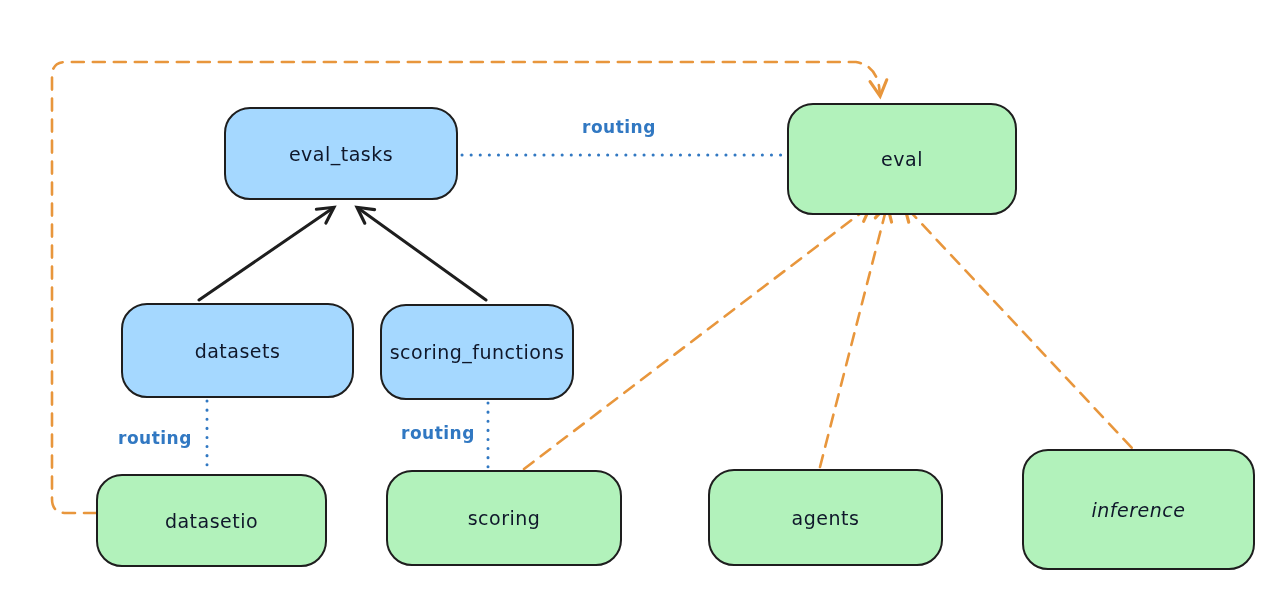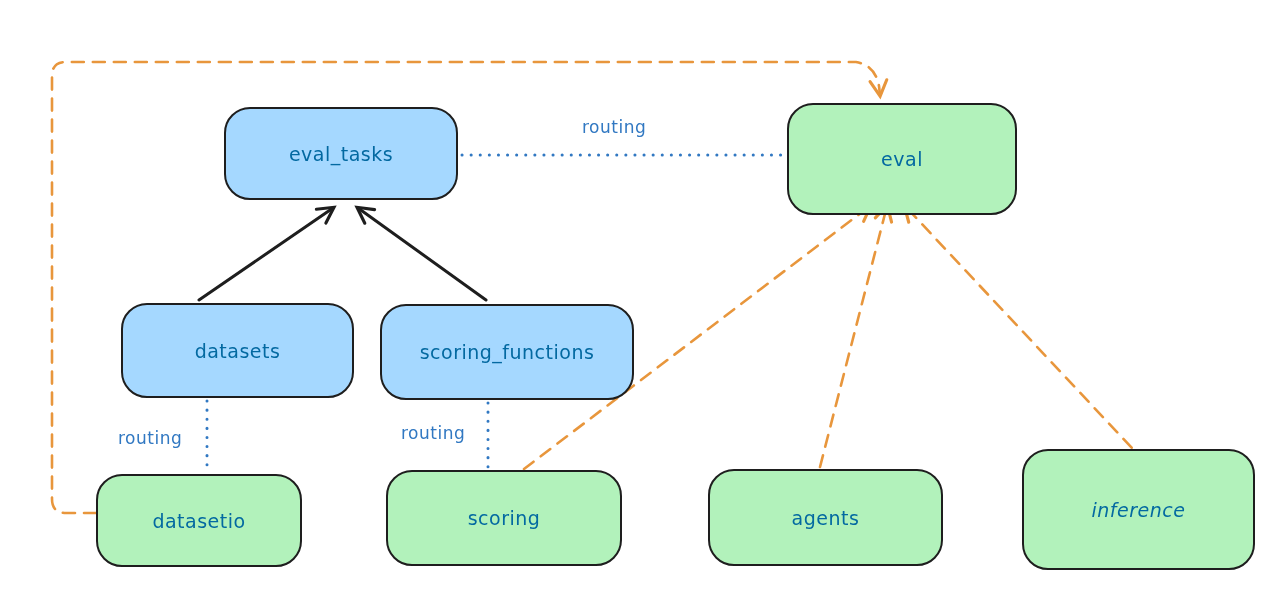--- a/index.html
+++ b/index.html
@@ -24,29 +24,29 @@
   }
   .node {
     position: absolute;
     box-sizing: border-box;
     border: 2.5px solid #1e1e1e;
     border-radius: 26px;
     display: flex;
     align-items: center;
     justify-content: center;
     font-size: 19px;
-    color: #0369a1;
+    color: #0f172a;
     letter-spacing: 0.5px;
   }
   .node.blue  { background: #a5d8ff; }
   .node.green { background: #b2f2bb; }
   .edge-label {
     position: absolute;
     font-size: 17px;
-    font-weight: normal;
+    font-weight: bold;
     color: #3178c2;
     letter-spacing: 0.5px;
     white-space: nowrap;
   }
 </style>
 </head>
 <body>
 
 <div class="canvas">
 
@@ -78,25 +78,25 @@
   </div>
 
   <div class="node green" style="left:787px; top:103px; width:230px; height:112px;">
     <span>eval</span>
   </div>
 
   <div class="node blue" style="left:98px; top:303px; width:233px; height:95px;margin-left:23px;">
     <span>datasets</span>
   </div>
 
-  <div class="node blue" style="left:380px; top:304px; width:254px; height:96px;">
+  <div class="node blue" style="left:380px; top:304px; width:194px; height:96px;">
     <span>scoring_functions</span>
   </div>
 
-  <div class="node green" style="left:96px; top:474px; width:206px; height:93px;">
+  <div class="node green" style="left:96px; top:474px; width:231px; height:93px;">
     <span>datasetio</span>
   </div>
 
   <div class="node green" style="left:708px; top:469px; width:235px; height:97px;">
     <span>agents</span>
   </div>
 
   <div class="node green" style="left:386px; top:470px; width:236px; height:96px;">
     <span>scoring</span>
   </div>

